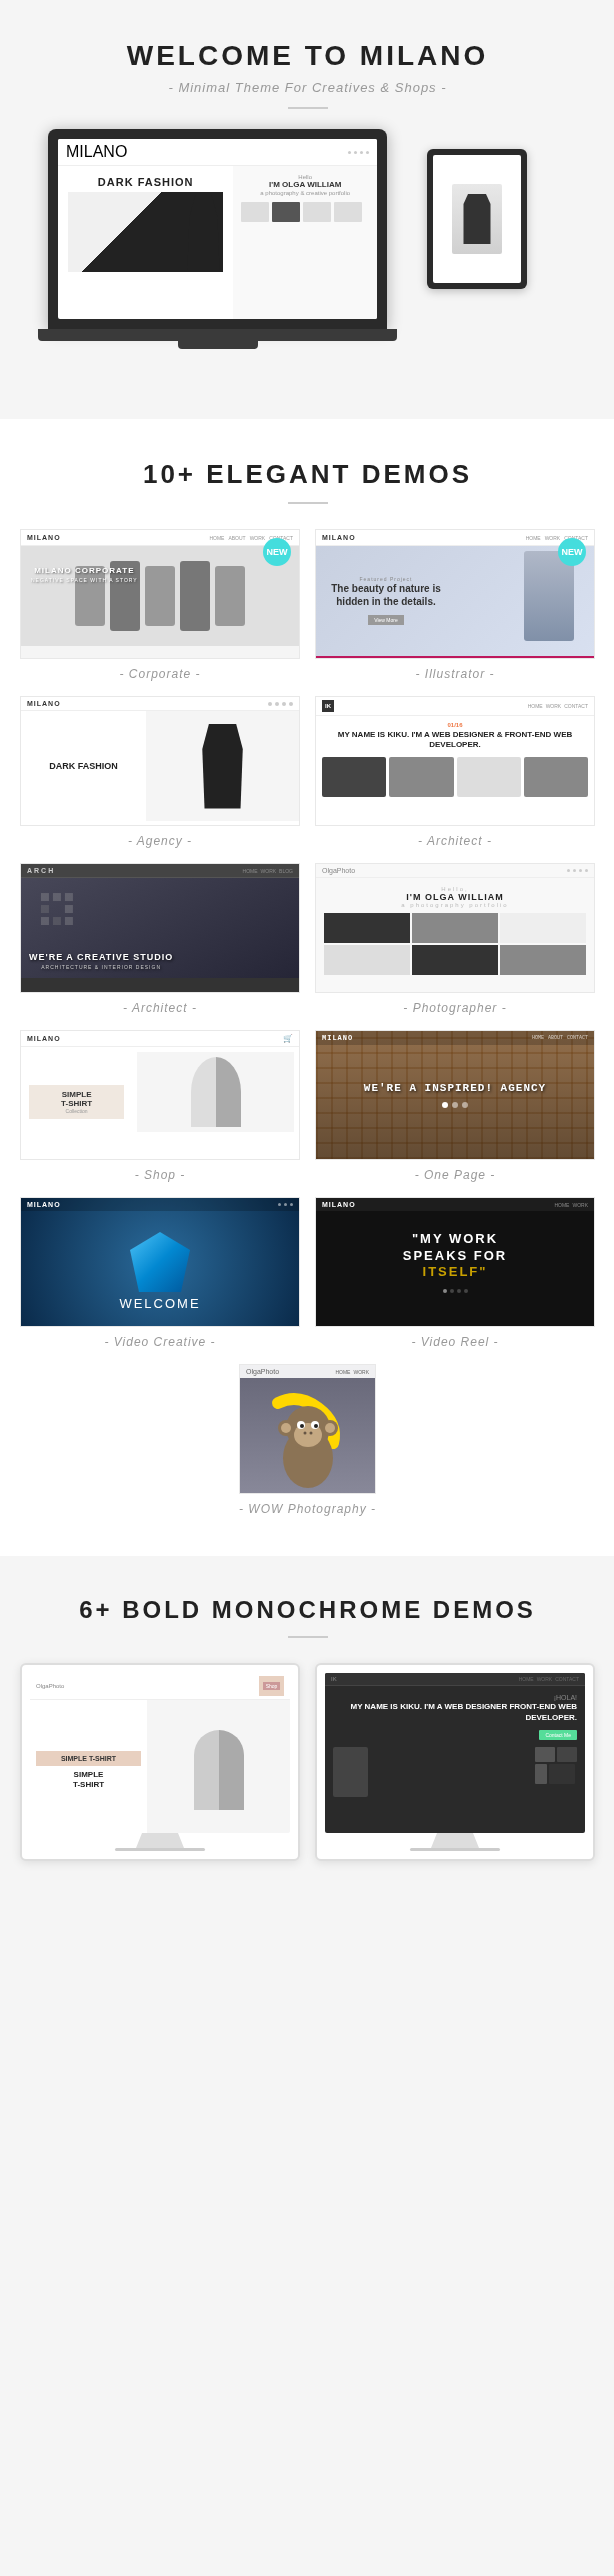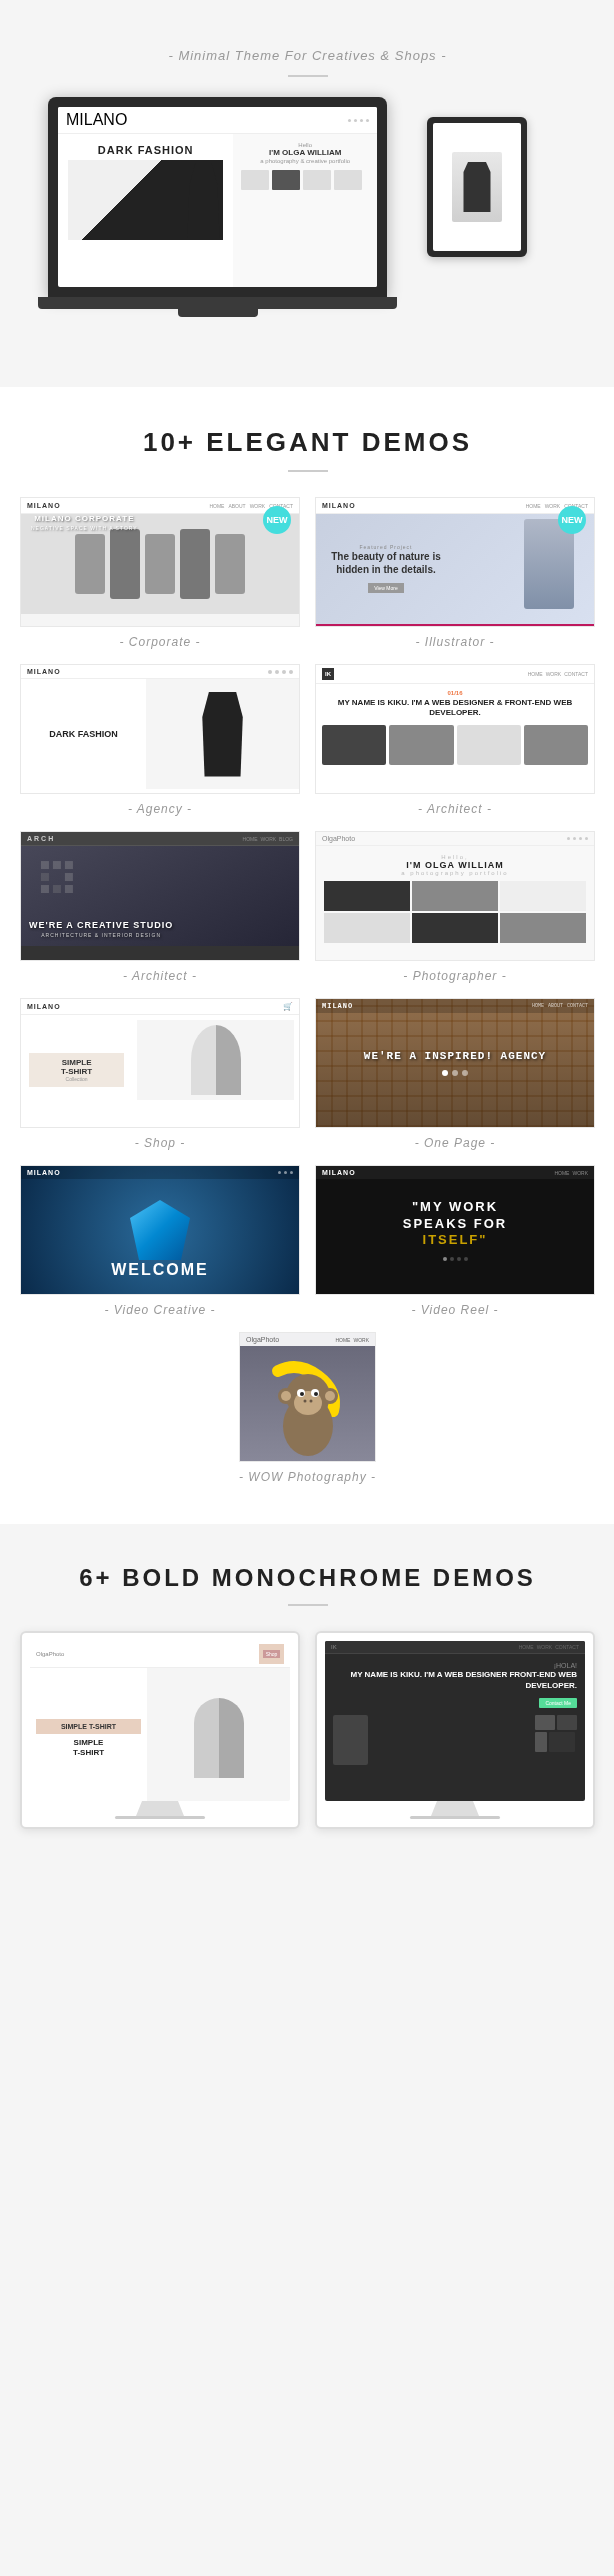--- a/index.html
+++ b/index.html
@@ -301,21 +301,21 @@
     }
     .corp-person {
       width: 30px;
       height: 60px;
       background: #999;
       border-radius: 3px;
     }
     .corp-person.tall { height: 70px; background: #777; }
     .corp-text-overlay {
       position: absolute;
-      top: 0;
+      top: 20px;
       left: 10px;
       color: #fff;
       font-size: 8px;
       font-weight: bold;
       text-transform: uppercase;
       letter-spacing: 1px;
       text-shadow: 1px 1px 2px rgba(0,0,0,0.5);
     }
     .corp-text-overlay .sub { font-size: 5px; font-weight: normal; margin-top: 2px; }
 
@@ -602,22 +602,22 @@
     }
     .vc-gem {
       width: 60px;
       height: 60px;
       background: linear-gradient(135deg, #4fc3f7, #0288d1, #01579b);
       clip-path: polygon(50% 0%, 100% 30%, 85% 100%, 15% 100%, 0% 30%);
     }
     .vc-welcome {
       position: absolute;
       bottom: 15px;
-      font-size: 16px;
-      font-weight: 700;
+      font-size: 13px;
+      font-weight: 400;
       color: #fff;
       text-transform: uppercase;
       letter-spacing: 2px;
     }
     .vr-hero {
       height: 100%;
       background: #111;
       display: flex;
       flex-direction: column;
       align-items: center;
@@ -826,20 +826,21 @@
       position: relative;
       display: flex;
       flex-direction: column;
     }
 
   </style>
 </head>
 <body>
 
 <div class="welcome-section">
+  <h1>WELCOME TO MILANO</h1>
   <p class="subtitle">- Minimal Theme For Creatives &amp; Shops -</p>
   <div class="divider"></div>
 
   <div class="device-container">
 
     <div class="laptop">
       <div class="laptop-body">
         <div class="laptop-screen">
 
           <div class="screen-header">

